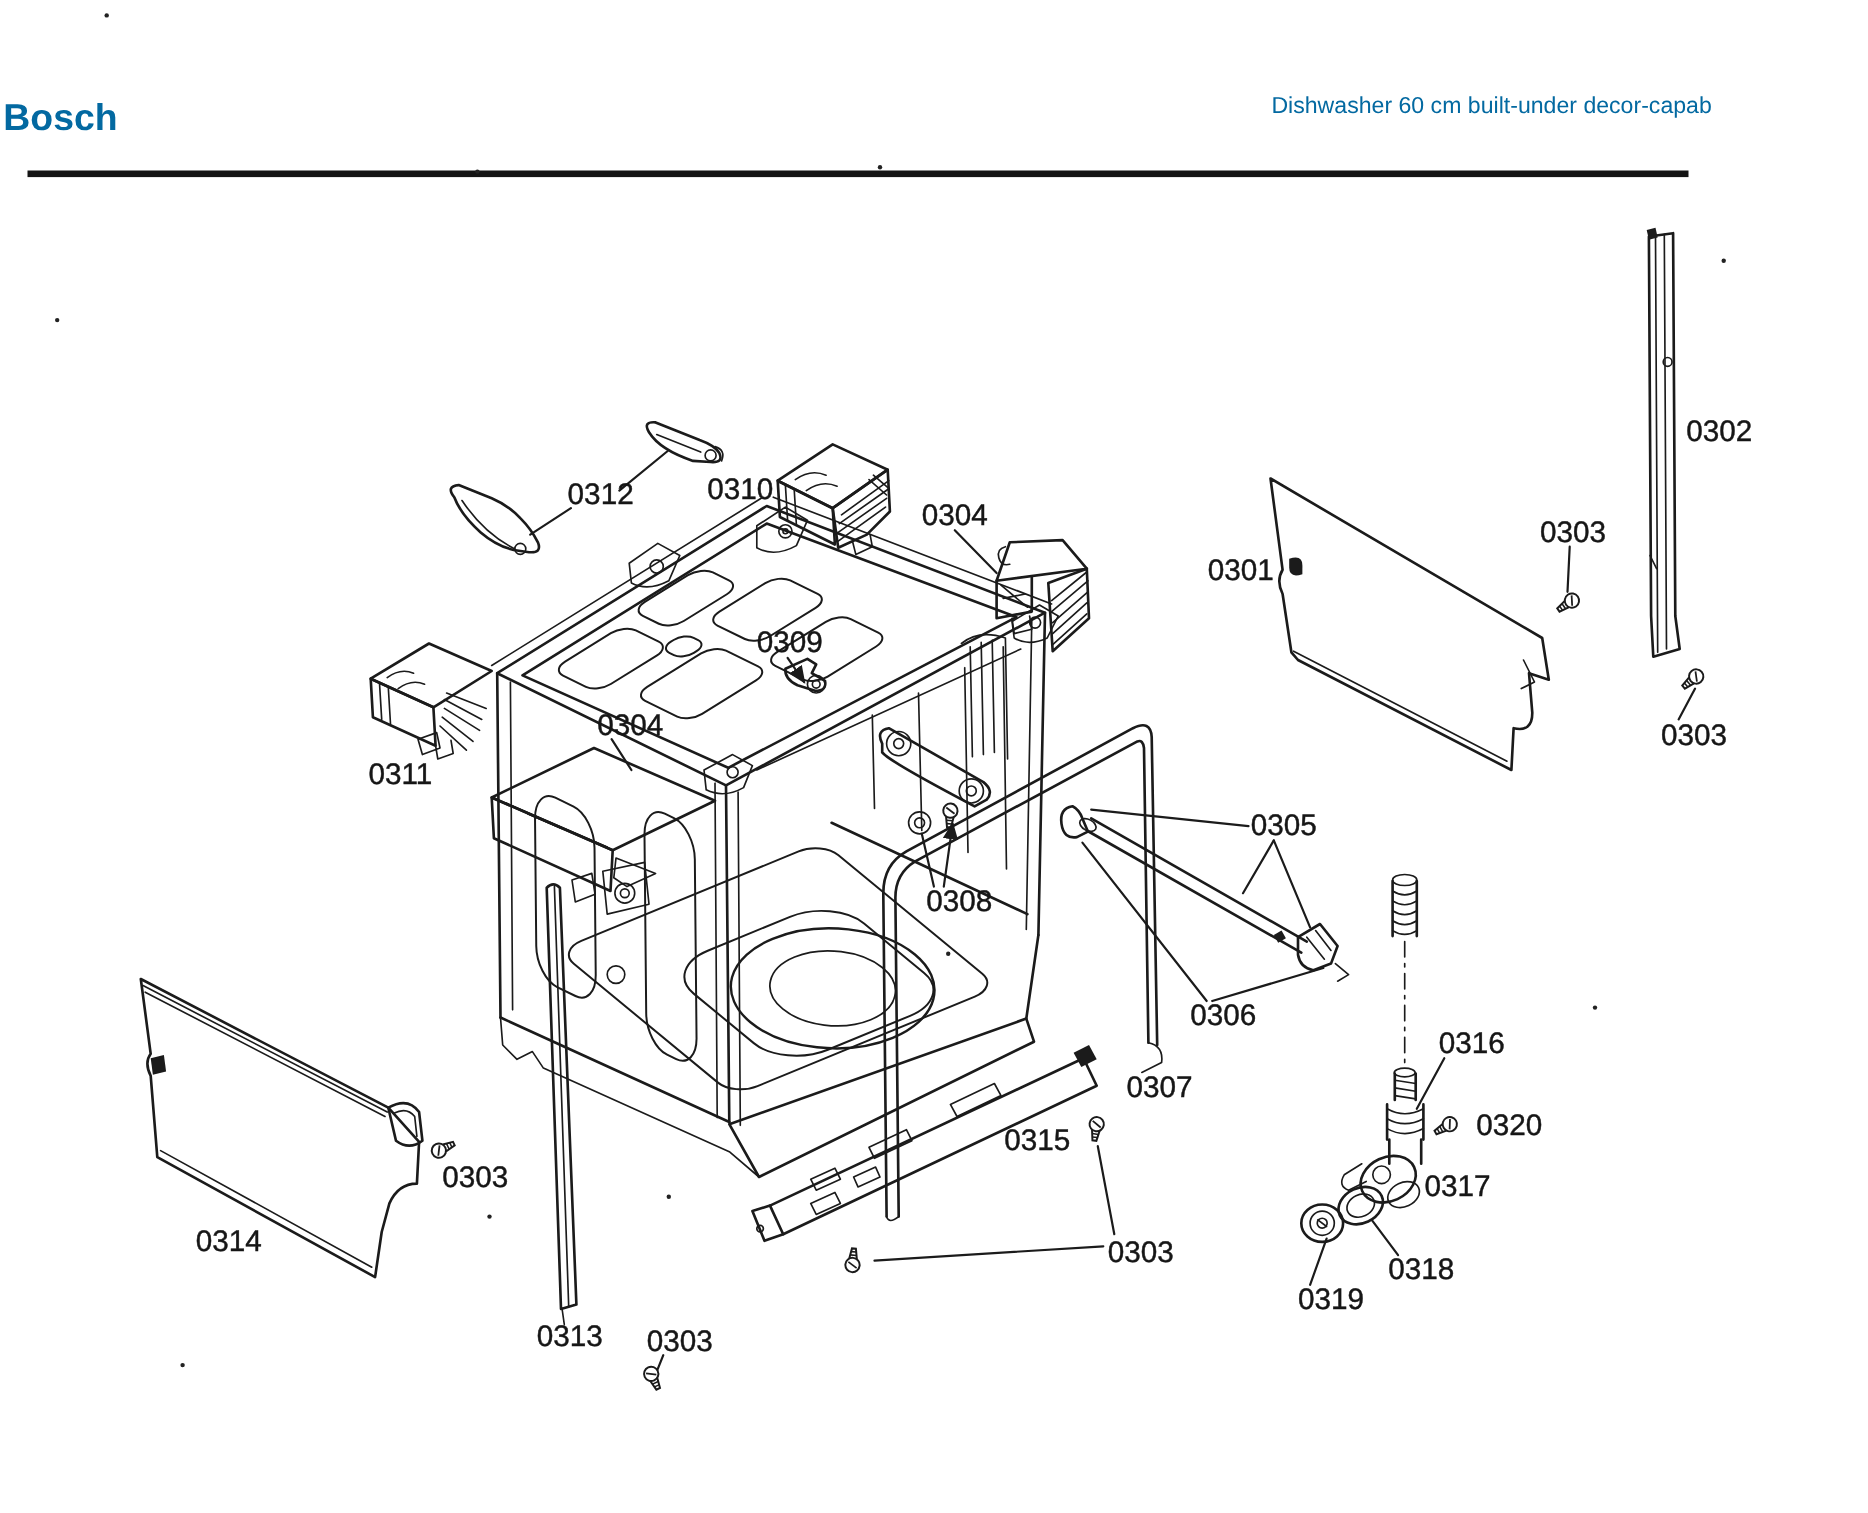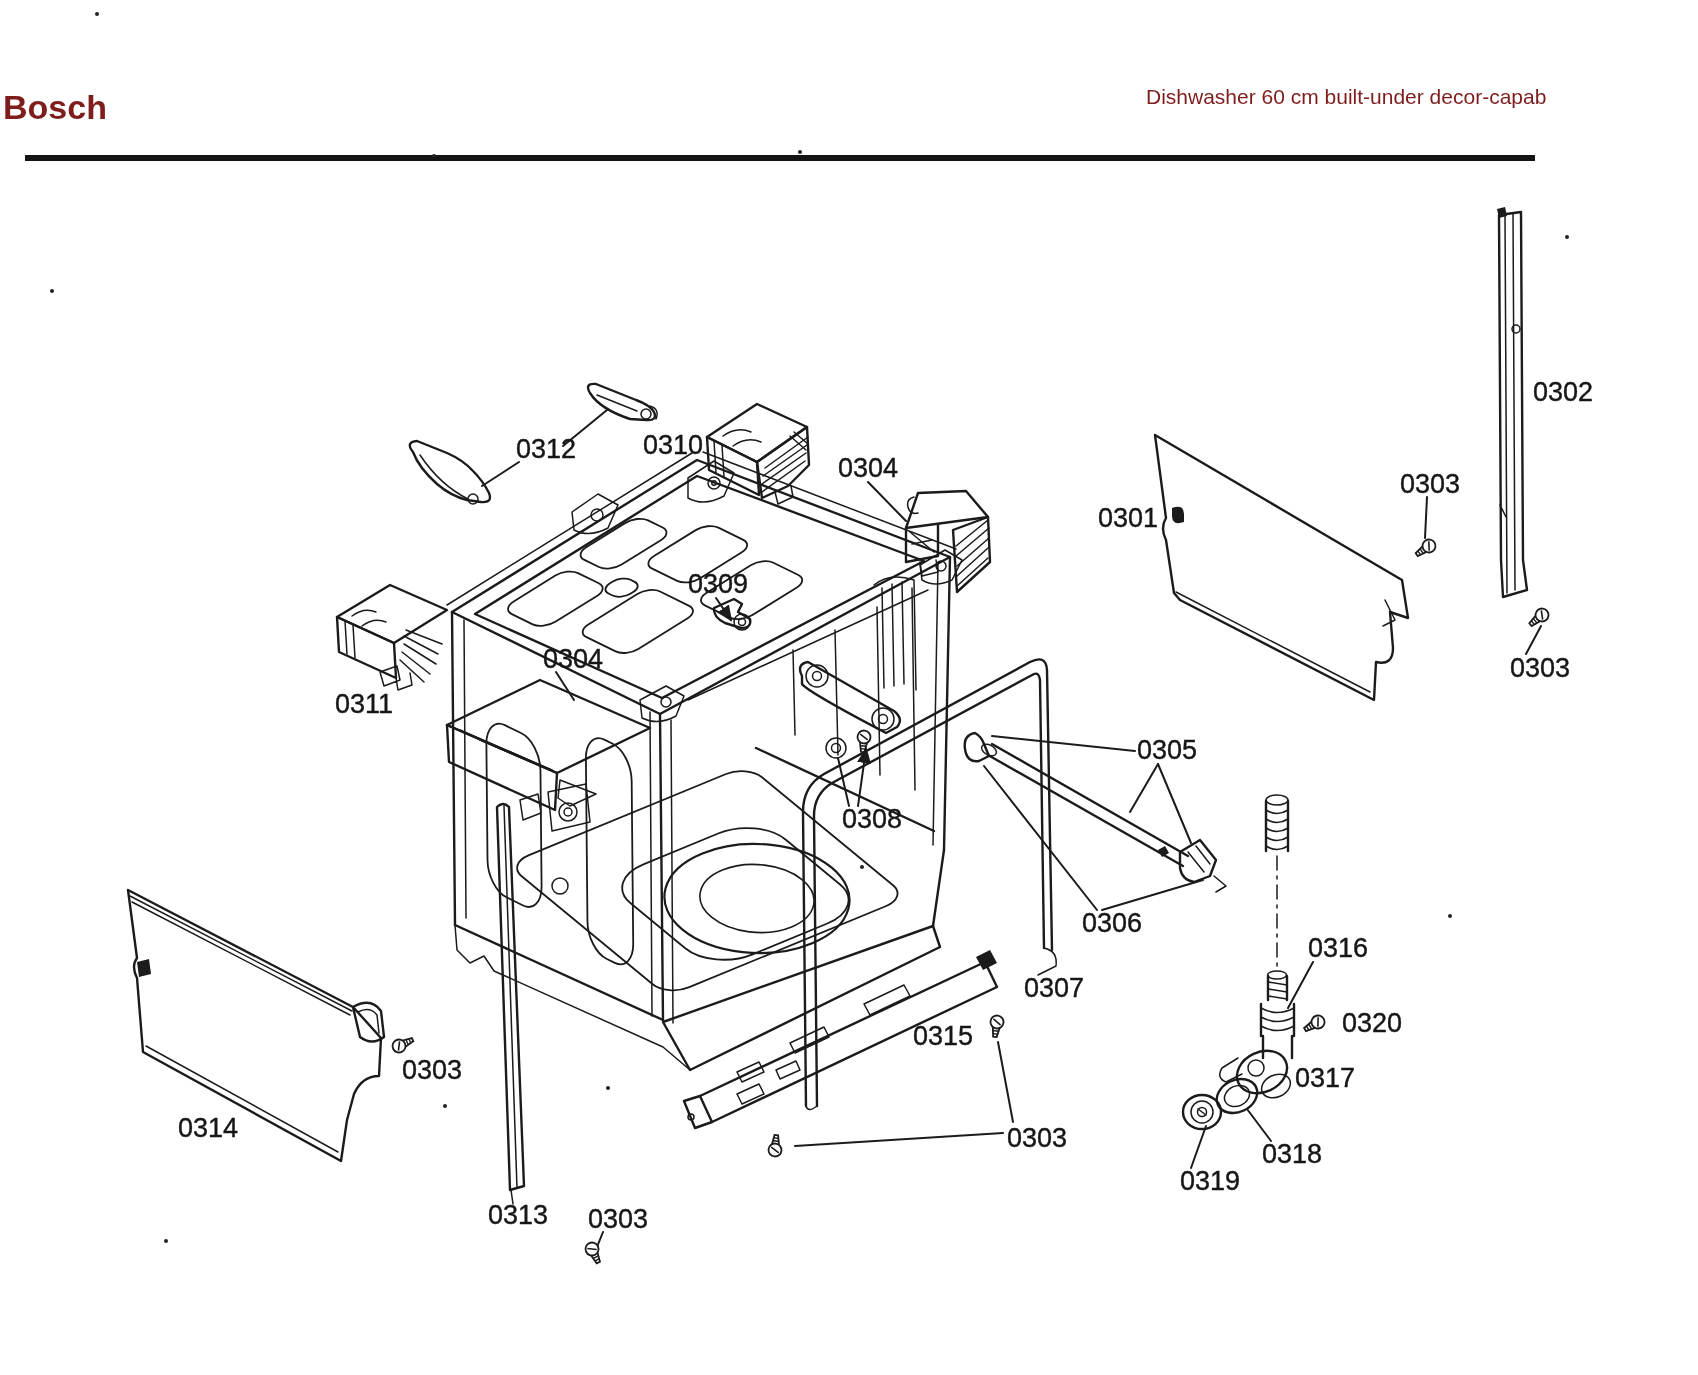--- a/index.html
+++ b/index.html
@@ -1,19 +1,19 @@
 <!DOCTYPE html>
 <html><head>
 <meta charset="utf-8">
 <style>
   html,body{margin:0;padding:0;background:#fff;}
   #page{position:relative;width:1698px;height:1375px;background:#ffffff;overflow:hidden;
-        font-family:"Liberation Sans","DejaVu Sans",sans-serif;color:#7f1d1d;}
+        font-family:"Liberation Sans","DejaVu Sans",sans-serif;color:#0369a1;}
   #hdr-brand{position:absolute;left:3px;top:88px;font-size:34px;font-weight:bold;letter-spacing:0px;}
-  #hdr-right{position:absolute;left:1146px;top:80px;width:420px;font-size:21px;line-height:33px;}
+  #hdr-right{position:absolute;left:1146px;top:80px;width:420px;font-size:21px;line-height:33px;text-align:center;}
   #hdr-rule{position:absolute;left:25px;top:155px;width:1510px;height:6px;background:#141414;}
   svg{position:absolute;left:0;top:0;}
   .ln{fill:none;stroke:#1b1b1b;stroke-width:2.4;stroke-linecap:round;stroke-linejoin:round;}
   .tn{fill:none;stroke:#1b1b1b;stroke-width:1.5;stroke-linecap:round;stroke-linejoin:round;}
   .fill{fill:#1b1b1b;stroke:none;}
   .callout{font-family:"Liberation Sans","DejaVu Sans",sans-serif;font-size:27px;fill:#161616;
            stroke:#161616;stroke-width:0.4;}
   .leader{fill:none;stroke:#1b1b1b;stroke-width:2;stroke-linecap:round;}
   .speck{fill:#222;stroke:none;}
 </style>

